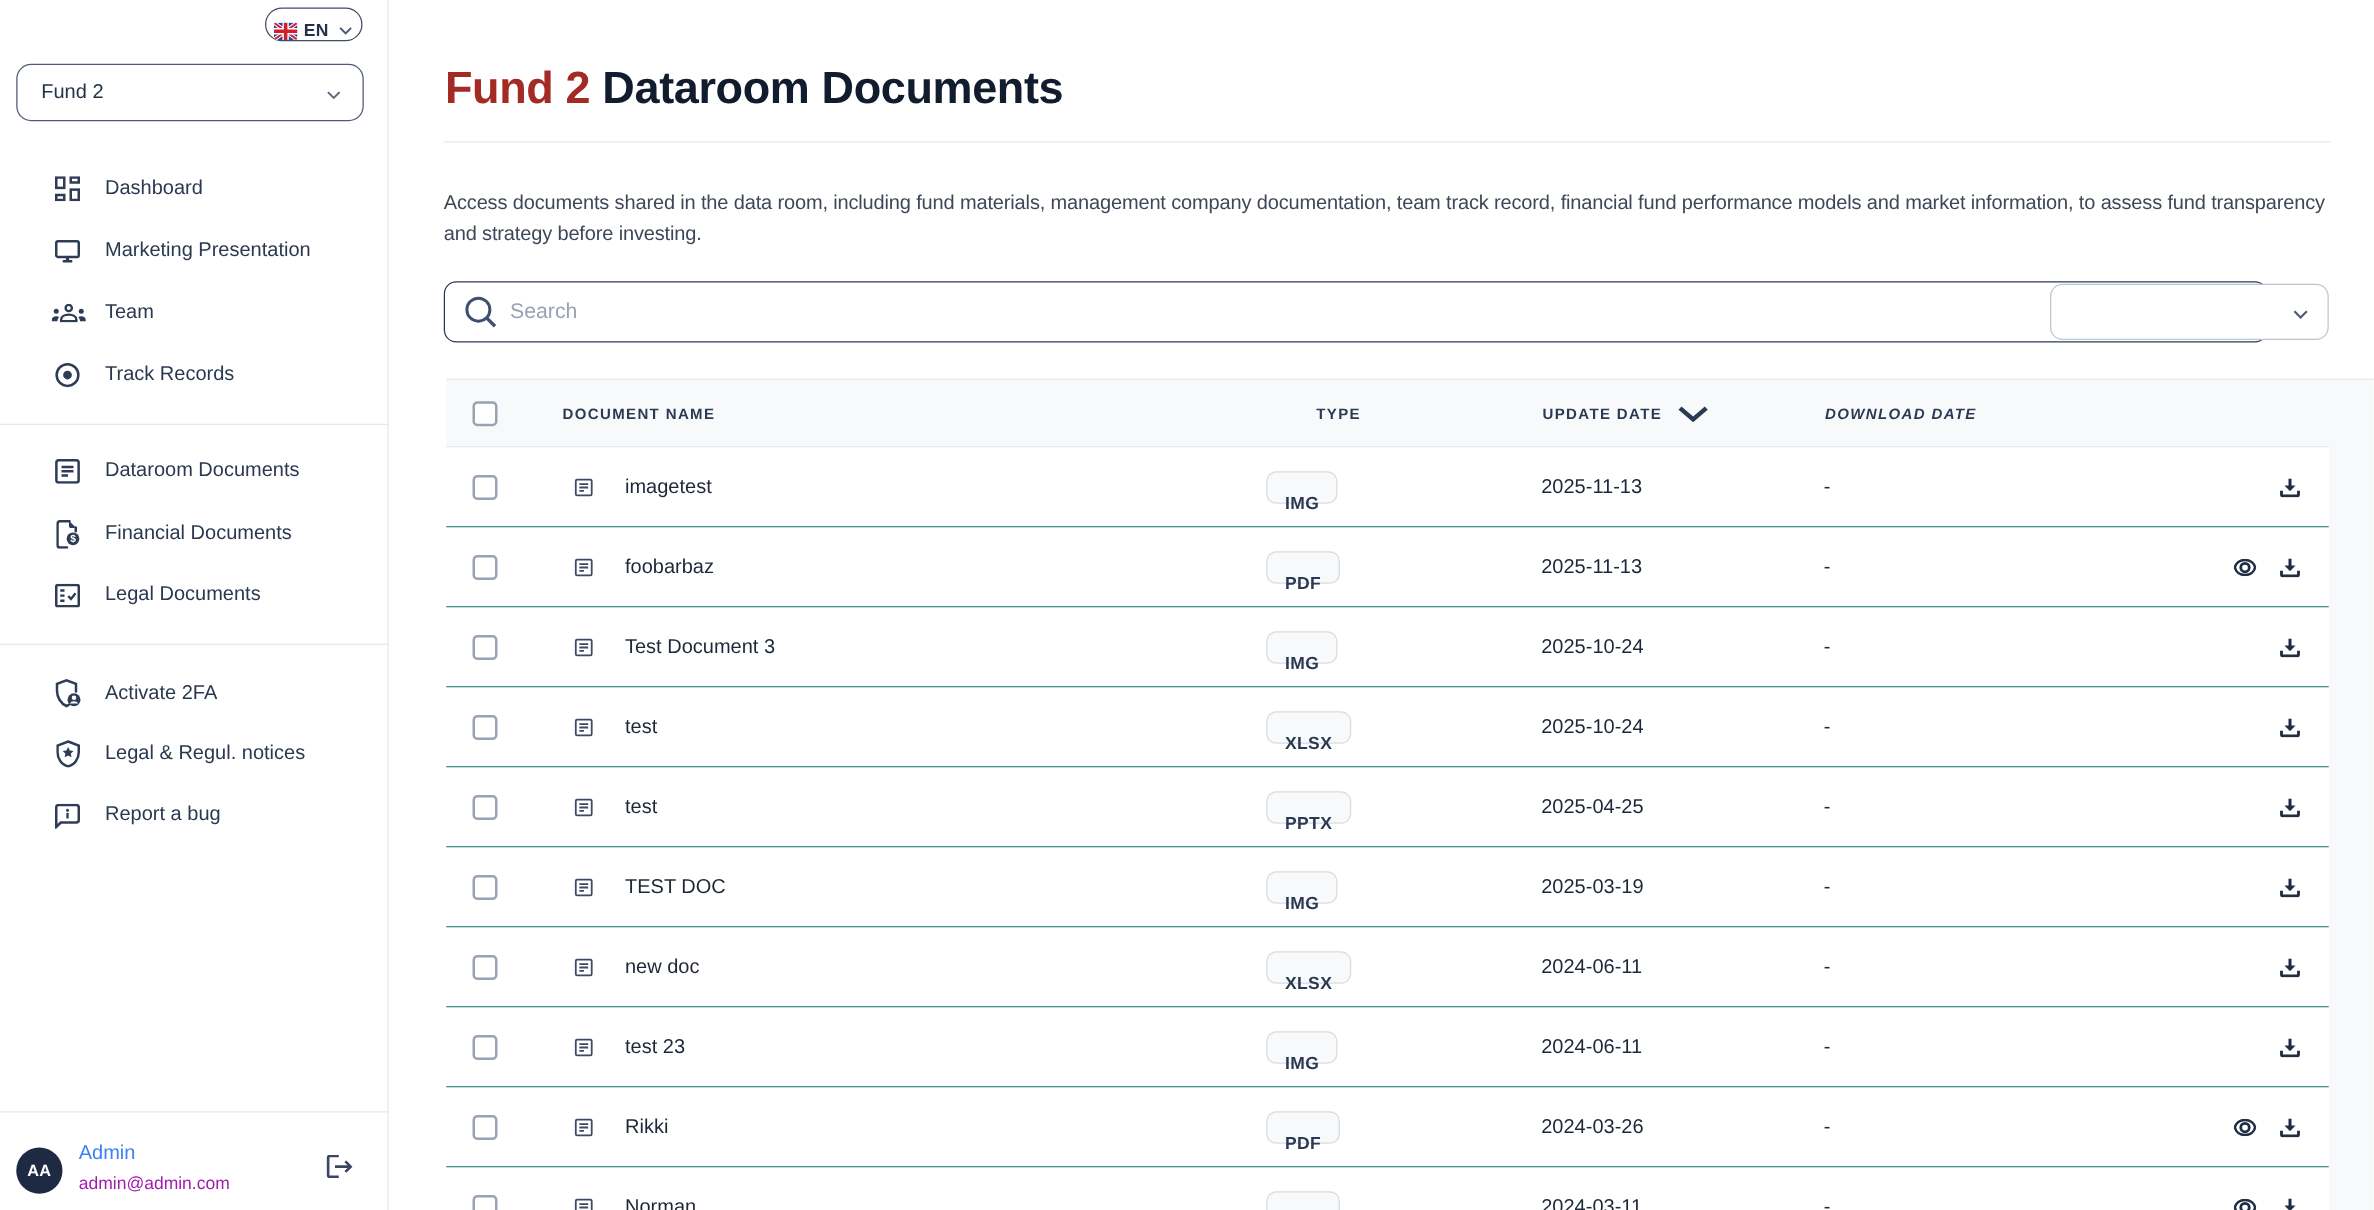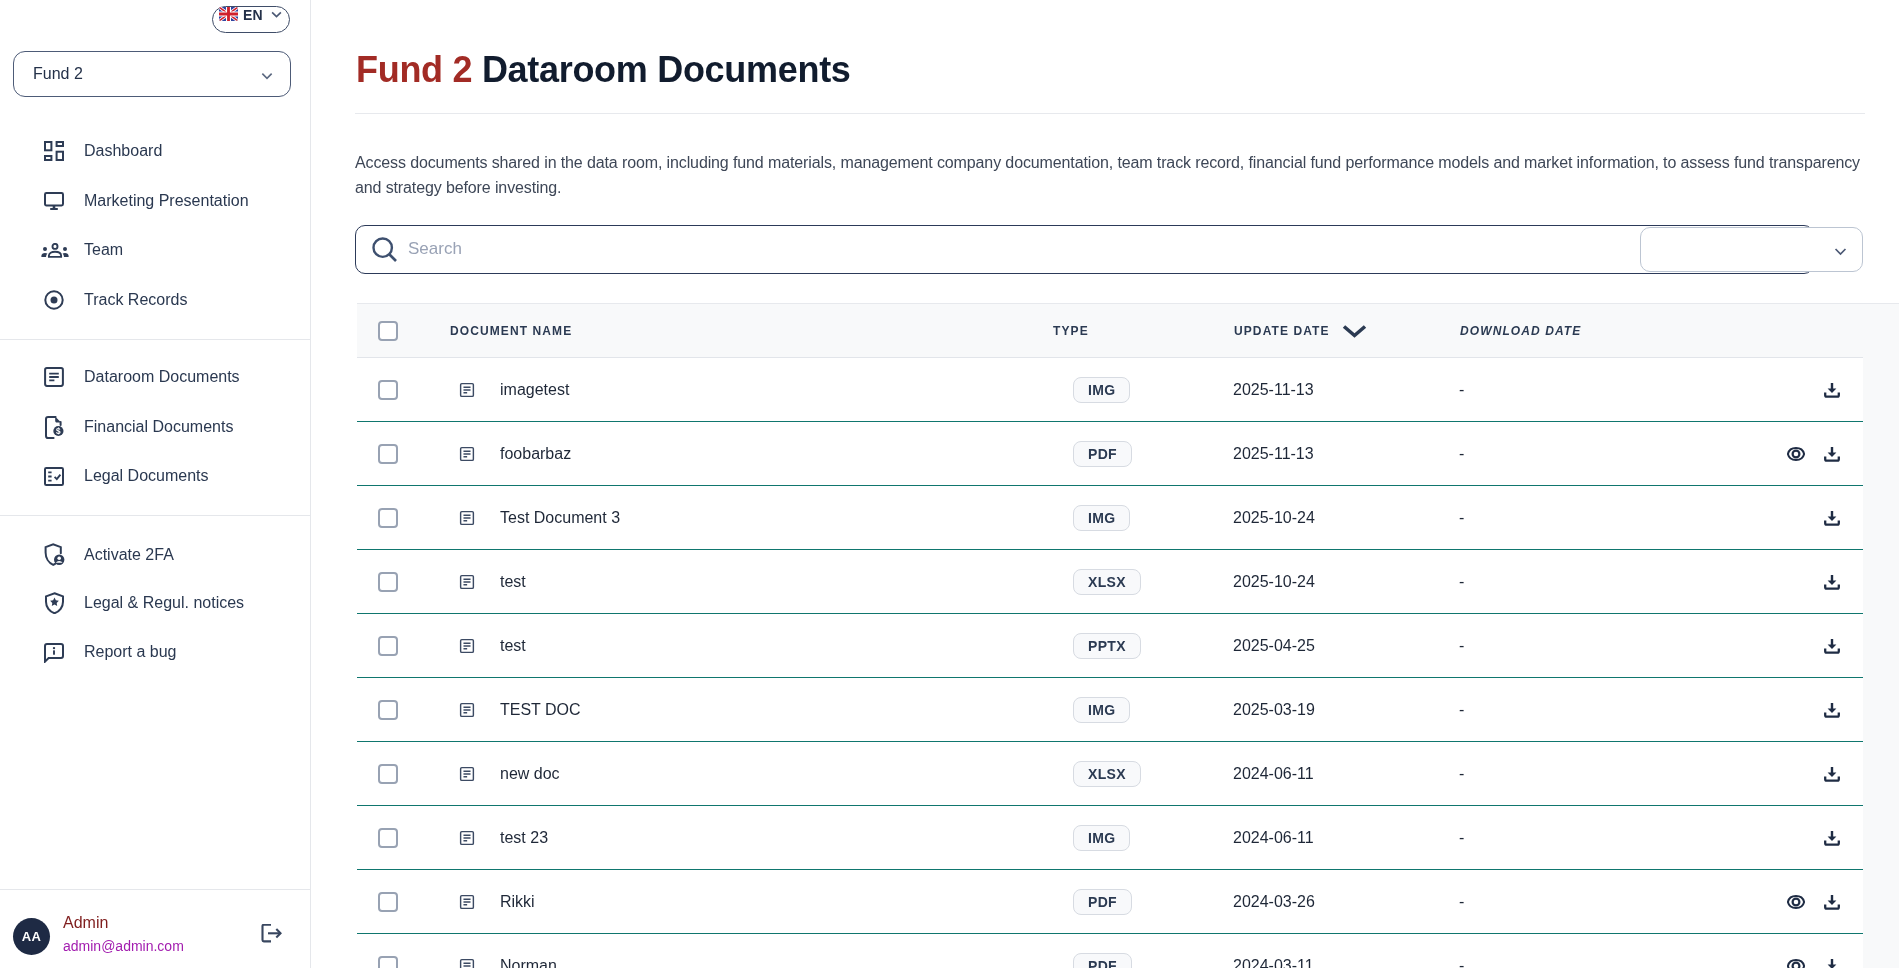--- a/index.html
+++ b/index.html
@@ -4,37 +4,37 @@
 <style>
 * { margin:0; padding:0; box-sizing:border-box; }
 html,body { width:1899px; height:968px; overflow:hidden; background:#fff;
   font-family:"Liberation Sans", sans-serif; }
 #page { position:relative; width:1899px; height:968px; }
 
 
 #sidebar { position:absolute; left:0; top:0; width:311px; height:968px;
   border-right:1px solid #e5e7eb; background:#fff; }
 .lang { position:absolute; left:212px; top:6px; width:78px; height:27px;
-  border:1px solid #3f4d68; border-radius:14px; display:flex; align-items:flex-start;
+  border:1px solid #3f4d68; border-radius:14px; display:flex; align-items:flex-end;
   padding-left:6px; }
 .lang .en { font-size:14px; font-weight:bold; color:#243149; margin-left:5px; letter-spacing:.2px;}
 .lang svg.chev { margin-left:6px; }
 .fundsel { position:absolute; left:13px; top:51px; width:278px; height:46px;
   border:1px solid #4d5b77; border-radius:12px; display:flex; align-items:center; }
 .fundsel span { font-size:16px; color:#243149; margin-left:19px; }
 .fundsel svg { position:absolute; right:15px; top:16px; }
 .nav-item { position:absolute; left:0; width:311px; height:50px;margin-left:12px; }
 .nav-item svg { position:absolute; left:32px; top:15px; }
 .nav-item .lbl { position:absolute; left:72px; top:0; line-height:50px;
   font-size:16px; color:#2a3850; }
 .sdiv { position:absolute; left:0; width:310px; height:1px; background:#e5e7eb; }
 .avatar { position:absolute; left:13px; top:918px; width:37px; height:37px;
   border-radius:50%; background:#1e2a44; color:#fff; font-size:13px; font-weight:bold;
   display:flex; align-items:center; justify-content:center; letter-spacing:.4px; }
-.uname { position:absolute; left:63px; top:914px; font-size:16px; color:#7f1d1d; }
+.uname { position:absolute; left:63px; top:914px; font-size:16px; color:#3b82f6; }
 .umail { position:absolute; left:63px; top:938px; font-size:14px; color:#a21caf; }
 .logout { position:absolute; left:259px; top:924px; }
 
 
 .title { position:absolute; left:356px; top:50px; font-size:36px; font-weight:bold;
   line-height:40px; color:#111c2e; white-space:nowrap; letter-spacing:-0.3px; }
 .title .red { color:#a22b25; }
 .hr1 { position:absolute; left:355px; top:113px; width:1510px; height:1px; background:#e7e9ed; }
 .desc { position:absolute; left:355px; top:150px; width:1560px; font-size:16px;
   line-height:25px; color:#3e4757; letter-spacing:-0.12px; }
@@ -53,23 +53,23 @@
   border-bottom:1px solid #e2e5ea; }
 .hcell { position:absolute; top:0; line-height:54px; font-size:12px; font-weight:bold;
   color:#2b3a52; letter-spacing:1.1px; white-space:nowrap; }
 .row { position:absolute; left:0; width:1506px; height:64px; background:#fff;
   border-bottom:1px solid #0f766e;text-decoration:underline; }
 .cb { position:absolute; left:20.5px; width:20px; height:20px;
   border:2px solid #98a2b3; border-radius:4px; background:#fff; }
 .row .cb { top:22px; }
 .docic { position:absolute; left:101px; top:23px; }
 .dname { position:absolute; left:143px; top:0; line-height:64px; font-size:16px; color:#1e2737; }
-.badge { position:absolute; left:716px; top:19px; height:26px; border:1px solid #d7dbe2;
+.badge { position:absolute; left:656px; top:19px; height:26px; border:1px solid #d7dbe2;
   border-radius:8px; background:#f8f9fb; font-size:14px; font-weight:bold; color:#2b3a52;
-  line-height:24px; padding:0 14px; letter-spacing:.3px; }
+  line-height:24px; padding:12px 14px; letter-spacing:.3px; }
 .ddate { position:absolute; left:876px; top:0; line-height:64px; font-size:16px; color:#1e2737; }
 .dldash { position:absolute; left:1102px; top:0; line-height:64px; font-size:16px; color:#1e2737; }
 .eye { position:absolute; left:1430px; top:25px; }
 .dl  { position:absolute; left:1467px; top:24px; }
 </style>
 </head>
 <body>
 <div id="page">
   <div id="sidebar">
     <div class="lang">

